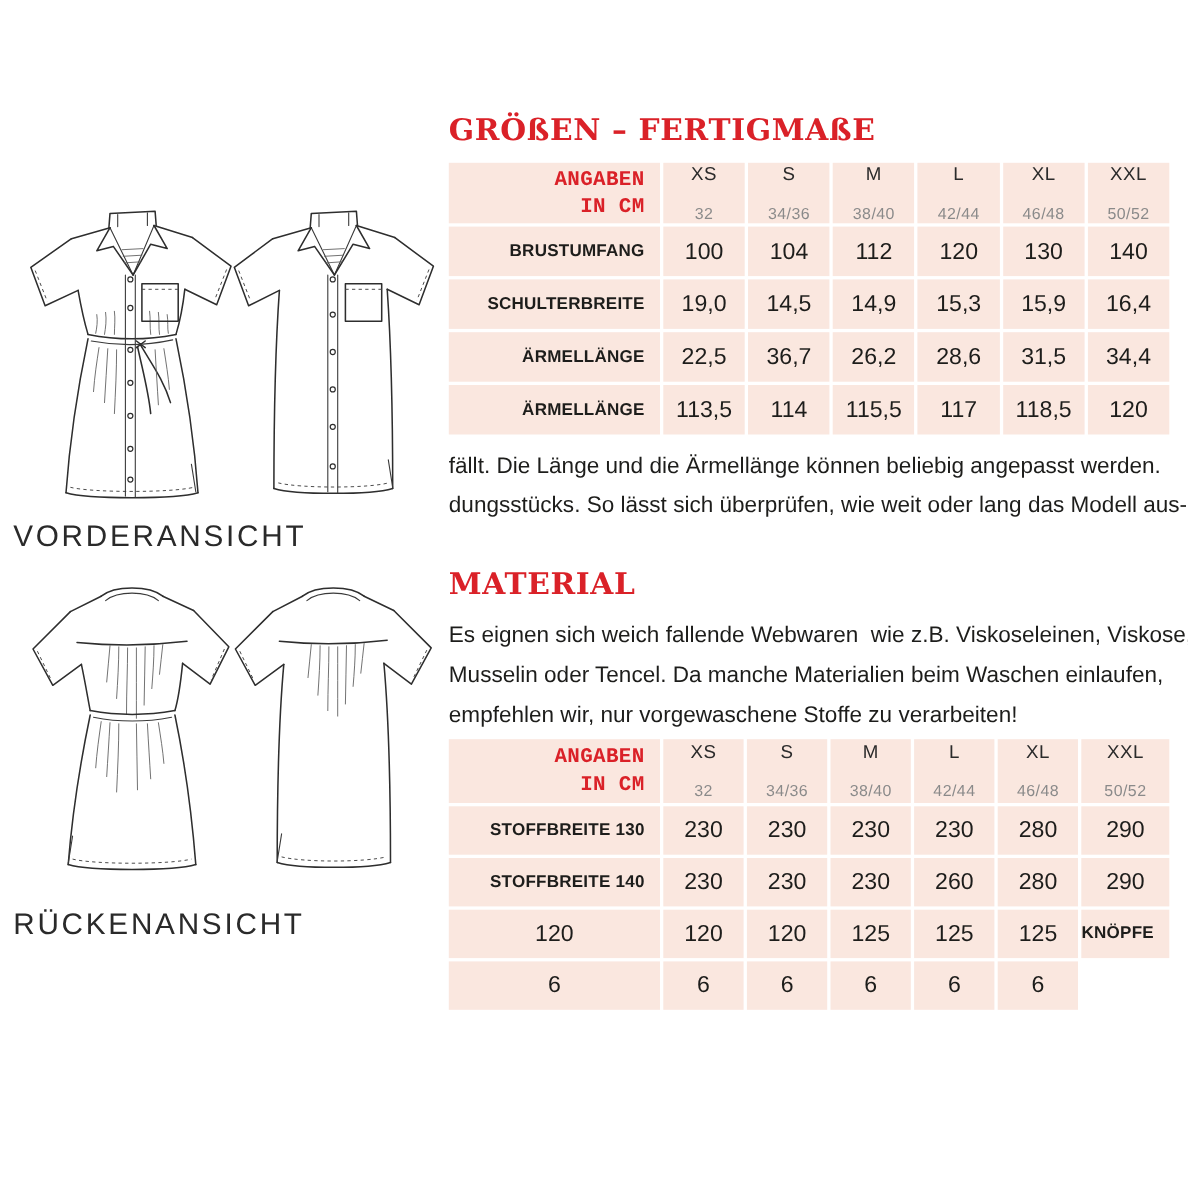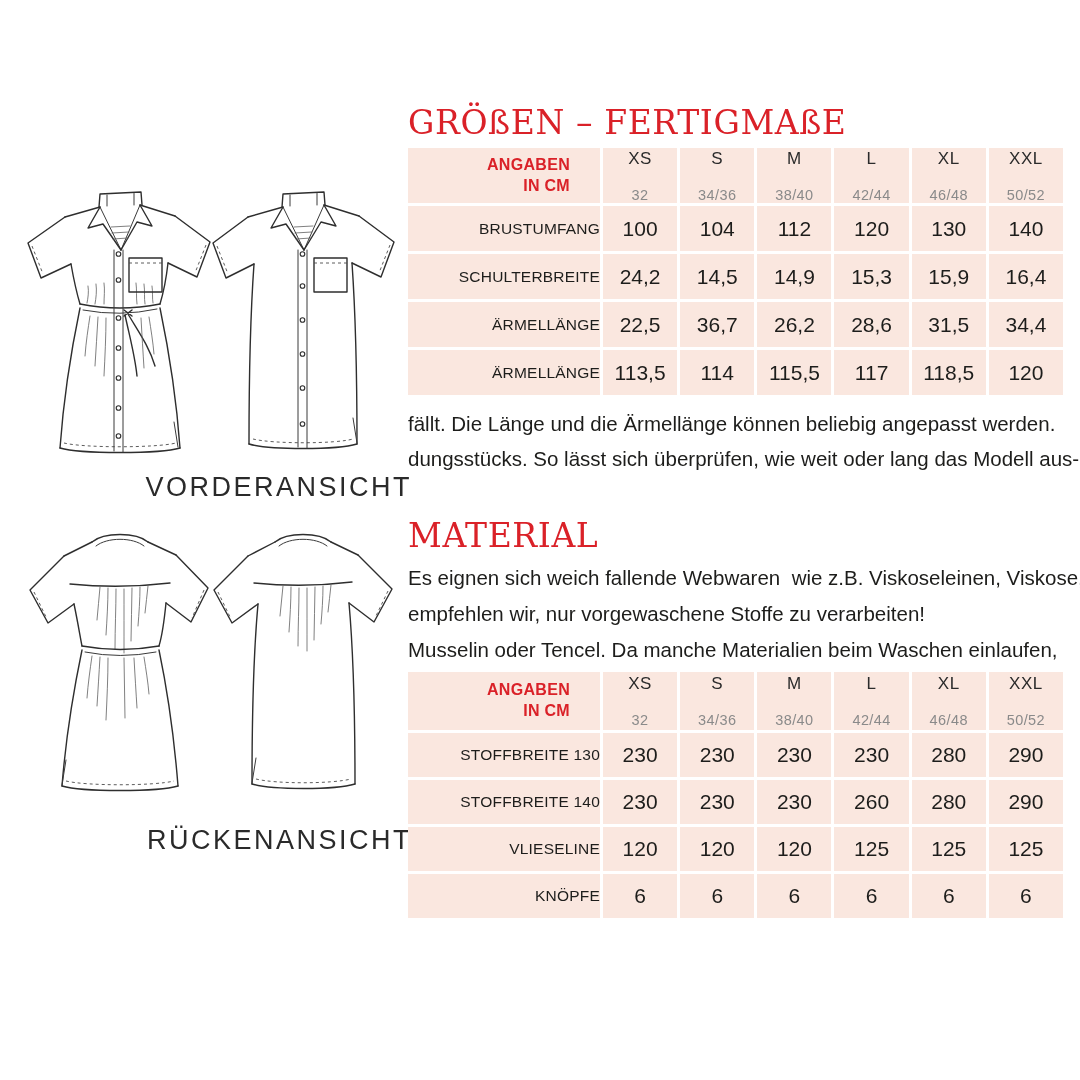--- a/index.html
+++ b/index.html
@@ -13,63 +13,63 @@
     width:1080px;height:1080px;position:relative;overflow:hidden;
     background:#ffffff;
     font-family:"Liberation Sans",sans-serif;
     color:var(--ink);
   }
   .abs{position:absolute;}
 
   
   .section-title{
     font-family:"DejaVu Serif",serif;
-    font-weight:400;
+    font-weight:700;
     color:var(--red);
-    font-size:33px;
+    font-size:27px;
     letter-spacing:0.6px;
     white-space:pre;
   }
 
   
   .mtable{
     display:grid;
     grid-template-columns:192px repeat(6,1fr);
     gap:3px;
     width:655px;
   }
   .mtable.t1{grid-template-rows:55px repeat(4,45px);}
   .mtable.t2{grid-template-rows:58px repeat(4,44px);}
   .cell{
     background:var(--peach);
     display:flex;flex-direction:column;
     align-items:center;justify-content:center;
     box-sizing:border-box;
   }
   .cell.corner{
-    align-items:flex-end;padding-right:30px;
+    align-items:flex-end;padding-right:14px;
     color:var(--red);font-weight:bold;
-    font-size:16px;line-height:1.3;letter-spacing:0.3px;
+    font-size:19px;line-height:1.3;letter-spacing:0.3px;font-family:Liberation Mono, monospace;
   }
   .colhead .sz{font-size:17px;color:#2b2b2b;letter-spacing:0.5px;}
   .colhead .sub{font-size:14.5px;color:var(--muted);margin-top:18px;letter-spacing:0.4px;}
   .cell.rowlabel{
-    align-items:flex-end;padding-right:0;
-    font-size:15.5px;color:var(--ink);letter-spacing:0.2px;
+    align-items:flex-end;padding-right:14px;
+    font-size:15.5px;color:var(--ink);letter-spacing:0.2px;font-weight:bold;
   }
   .cell.val{font-size:21px;color:var(--ink);}
 
   
   .para{font-size:20.5px;color:var(--ink);}
   .para .pline{line-height:35px;white-space:pre;}
   .para.material .pline{line-height:36px;}
 
   
   .illo-label{
-    width:400px;text-align:right;
+    width:400px;text-align:left;
     font-size:27px;letter-spacing:2.5px;color:#2a2a2a;
     white-space:pre;
   }
 
   svg .main{stroke:#2e2e2e;stroke-width:1.4;fill:none;stroke-linecap:round;stroke-linejoin:round;}
   svg .thin{stroke:#3a3a3a;stroke-width:1;fill:none;stroke-linecap:round;}
   svg .gather{stroke:#5f5f5f;stroke-width:0.8;fill:none;stroke-linecap:round;}
   svg .stitch{stroke:#4a4a4a;stroke-width:0.9;fill:none;stroke-dasharray:3 3;}
   svg .btn{fill:#ffffff;stroke:#2e2e2e;stroke-width:1.1;}
 </style>
@@ -233,21 +233,21 @@
 
   <div class="cell rowlabel">BRUSTUMFANG</div>
   <div class="cell val">100</div>
   <div class="cell val">104</div>
   <div class="cell val">112</div>
   <div class="cell val">120</div>
   <div class="cell val">130</div>
   <div class="cell val">140</div>
 
   <div class="cell rowlabel">SCHULTERBREITE</div>
-  <div class="cell val">24,2</div>
+  <div class="cell val">19,0</div>
   <div class="cell val">14,5</div>
   <div class="cell val">14,9</div>
   <div class="cell val">15,3</div>
   <div class="cell val">15,9</div>
   <div class="cell val">16,4</div>
 
   <div class="cell rowlabel">ÄRMELLÄNGE</div>
   <div class="cell val">22,5</div>
   <div class="cell val">36,7</div>
   <div class="cell val">26,2</div>
@@ -266,22 +266,22 @@
 
 <div class="abs para" style="left:408px;top:406px;width:660px">
   <div class="pline">fällt. Die Länge und die Ärmellänge können beliebig angepasst werden.</div>
   <div class="pline">dungsstücks. So lässt sich überprüfen, wie weit oder lang das Modell aus-</div>
 </div>
 
 <div class="abs section-title" style="left:408px;top:516px">MATERIAL</div>
 
 <div class="abs para material" style="left:408px;top:560px;width:660px">
   <div class="pline">Es eignen sich weich fallende Webwaren  wie z.B. Viskoseleinen, Viskose,</div>
+  <div class="pline">Musselin oder Tencel. Da manche Materialien beim Waschen einlaufen,</div>
   <div class="pline">empfehlen wir, nur vorgewaschene Stoffe zu verarbeiten!</div>
-  <div class="pline">Musselin oder Tencel. Da manche Materialien beim Waschen einlaufen,</div>
 </div>
 
 <div class="abs mtable t2" style="left:408px;top:672px">
   <div class="cell corner">
     <span>ANGABEN</span>
     <span>IN CM</span>
   </div>
   <div class="cell colhead">
       <span class="sz">XS</span>
       <span class="sub">32</span>
@@ -316,21 +316,20 @@
   <div class="cell val">290</div>
 
   <div class="cell rowlabel">STOFFBREITE 140</div>
   <div class="cell val">230</div>
   <div class="cell val">230</div>
   <div class="cell val">230</div>
   <div class="cell val">260</div>
   <div class="cell val">280</div>
   <div class="cell val">290</div>
 
-  <div class="cell rowlabel">VLIESELINE</div>
   <div class="cell val">120</div>
   <div class="cell val">120</div>
   <div class="cell val">120</div>
   <div class="cell val">125</div>
   <div class="cell val">125</div>
   <div class="cell val">125</div>
 
   <div class="cell rowlabel">KNÖPFE</div>
   <div class="cell val">6</div>
   <div class="cell val">6</div>

